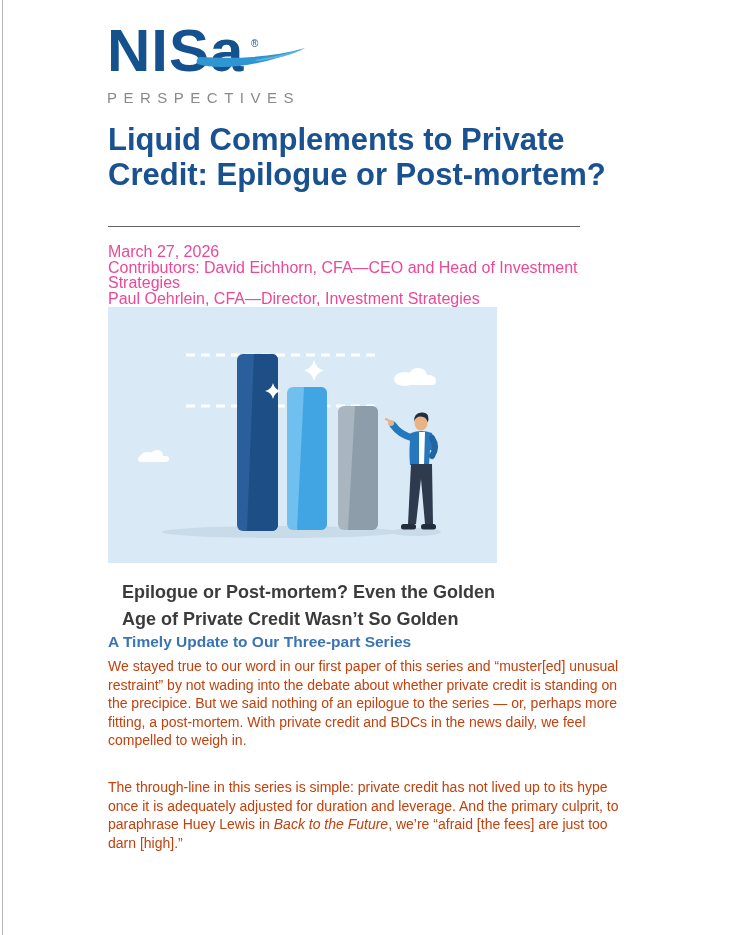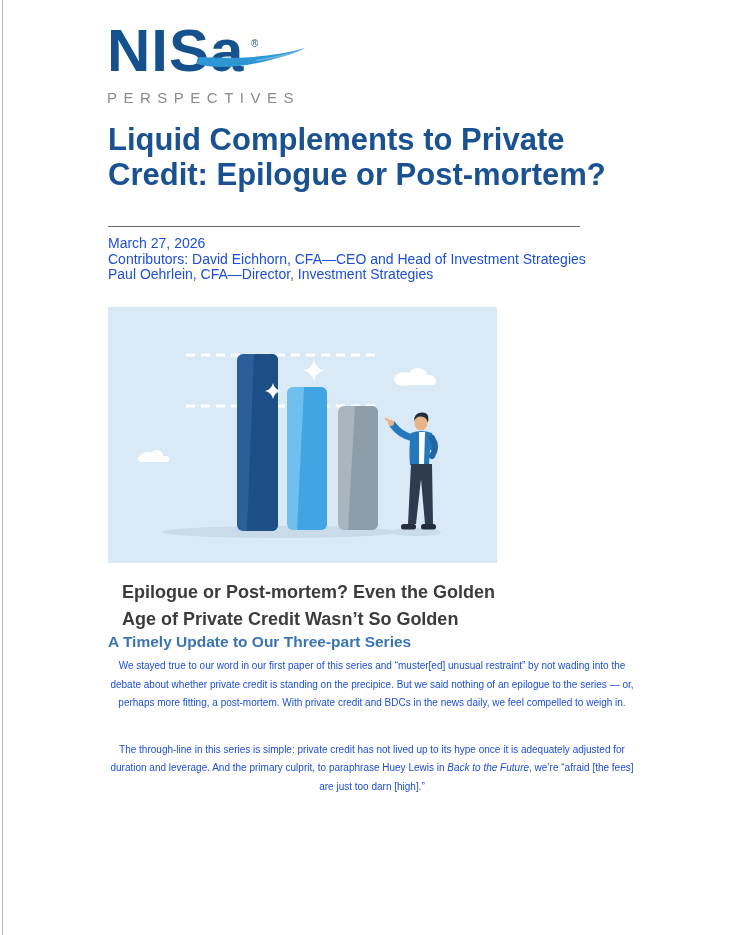--- a/index.html
+++ b/index.html
@@ -65,25 +65,25 @@
     white-space: pre-line;
   }
   .rule {
     position: absolute;
     left: 108px; top: 226px;
     width: 472px; height: 0;
     border-top: 1px solid #646464;
   }
   .meta {
     position: absolute;
-    left: 108px; top: 236px;
+    left: 108px; top: 244px;
     width: 524px;
-    font-size: 14px;
+    font-size: 16px;
     line-height: 15.5px;
-    color: #1d4ed8;
+    color: #ec4899;
   }
 
   
   .hero {
     position: absolute;
     left: 108px; top: 307px;
     width: 389px; height: 256px;
   }
   .hero svg { display: block; }
 
@@ -102,24 +102,23 @@
     white-space: pre-line;
     margin-left: 14px;
   }
   .section-heading {
     font-size: 15.5px;
     font-weight: bold;
     color: #3a74b4;
   }
   .body-para {
     margin-top: 6px;
-    font-size: 10px;
+    font-size: 14px;
     line-height: 18.6px;
-    color: #1d4ed8;
-    text-align: center;
+    color: #c2410c;
   }
   .body-para.second { margin-top: 28px; }
   .italic { font-style: italic; }
 </style>
 </head>
 <body>
 
 <div class="page">
   <div class="edge-line"></div>
 

